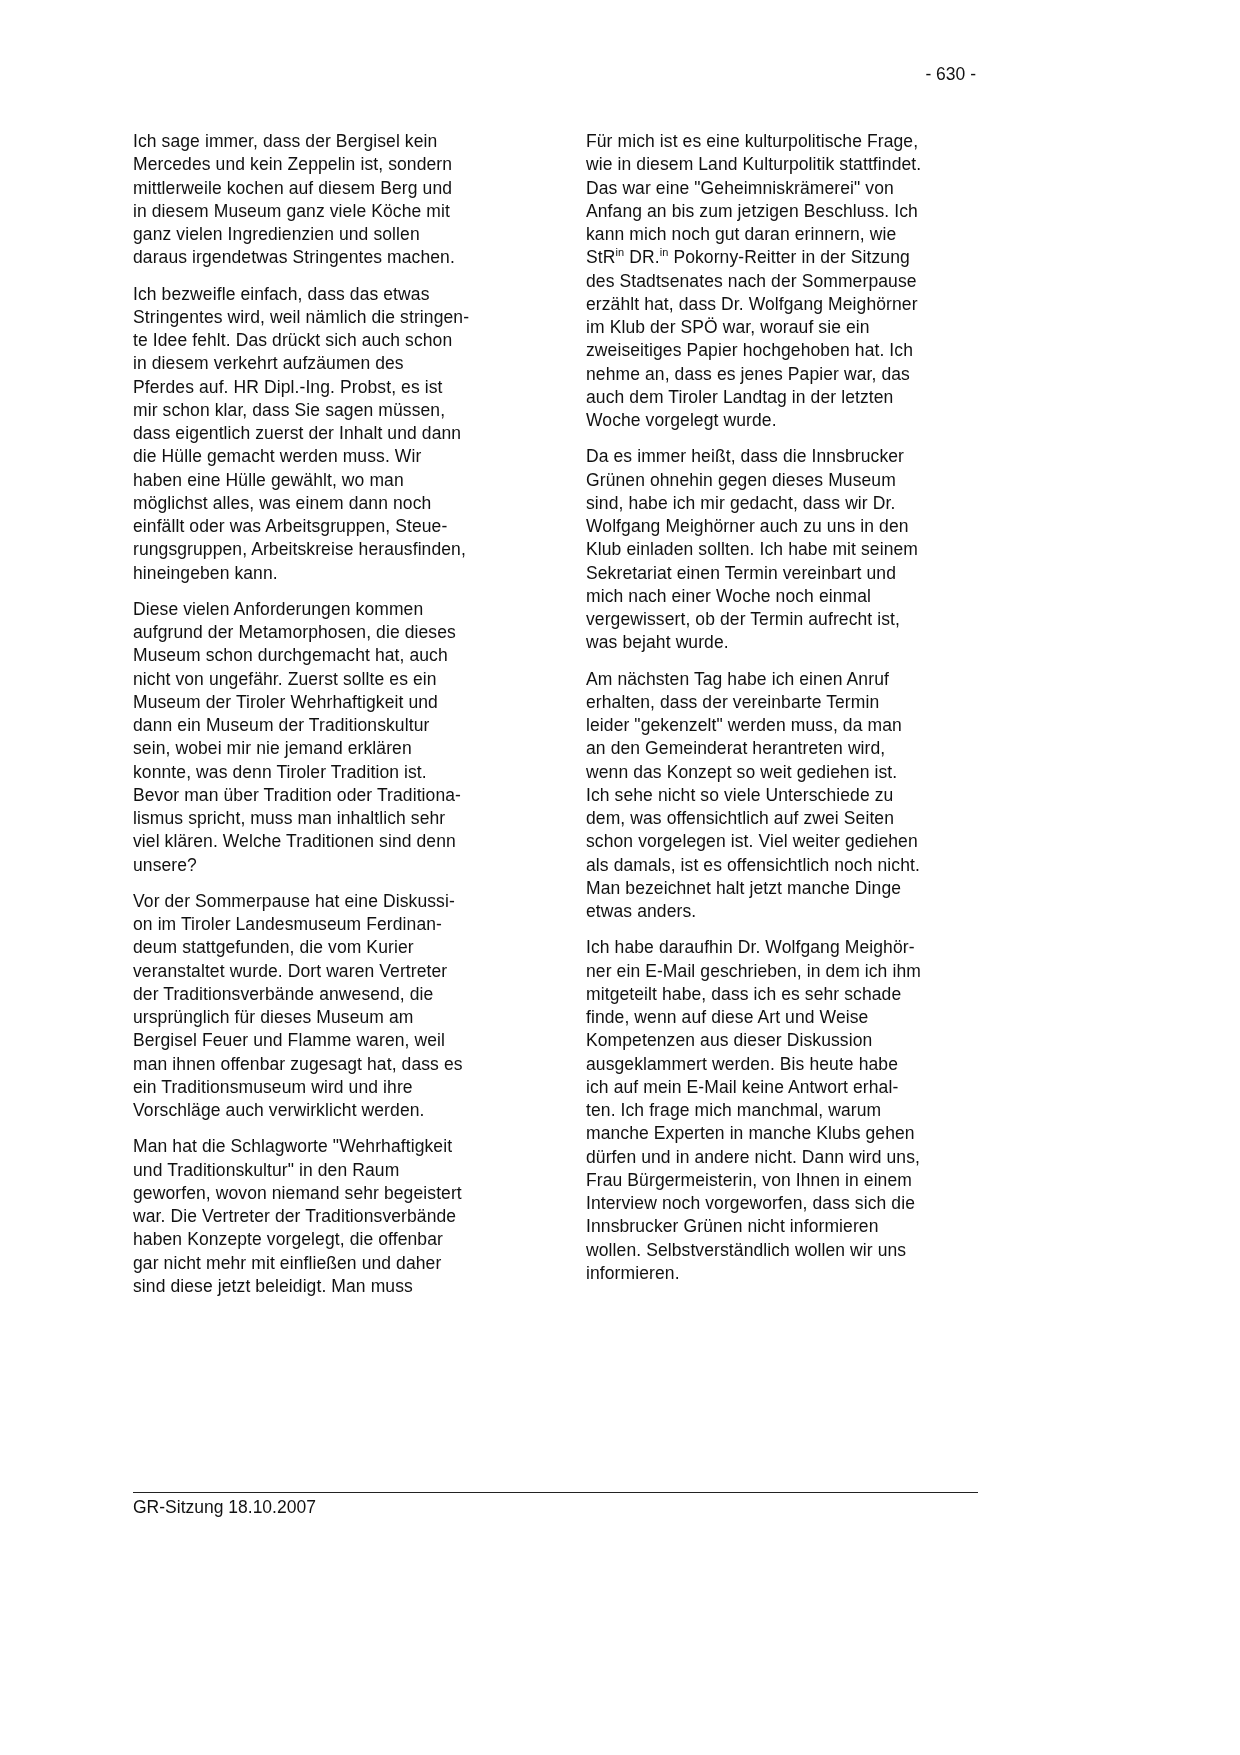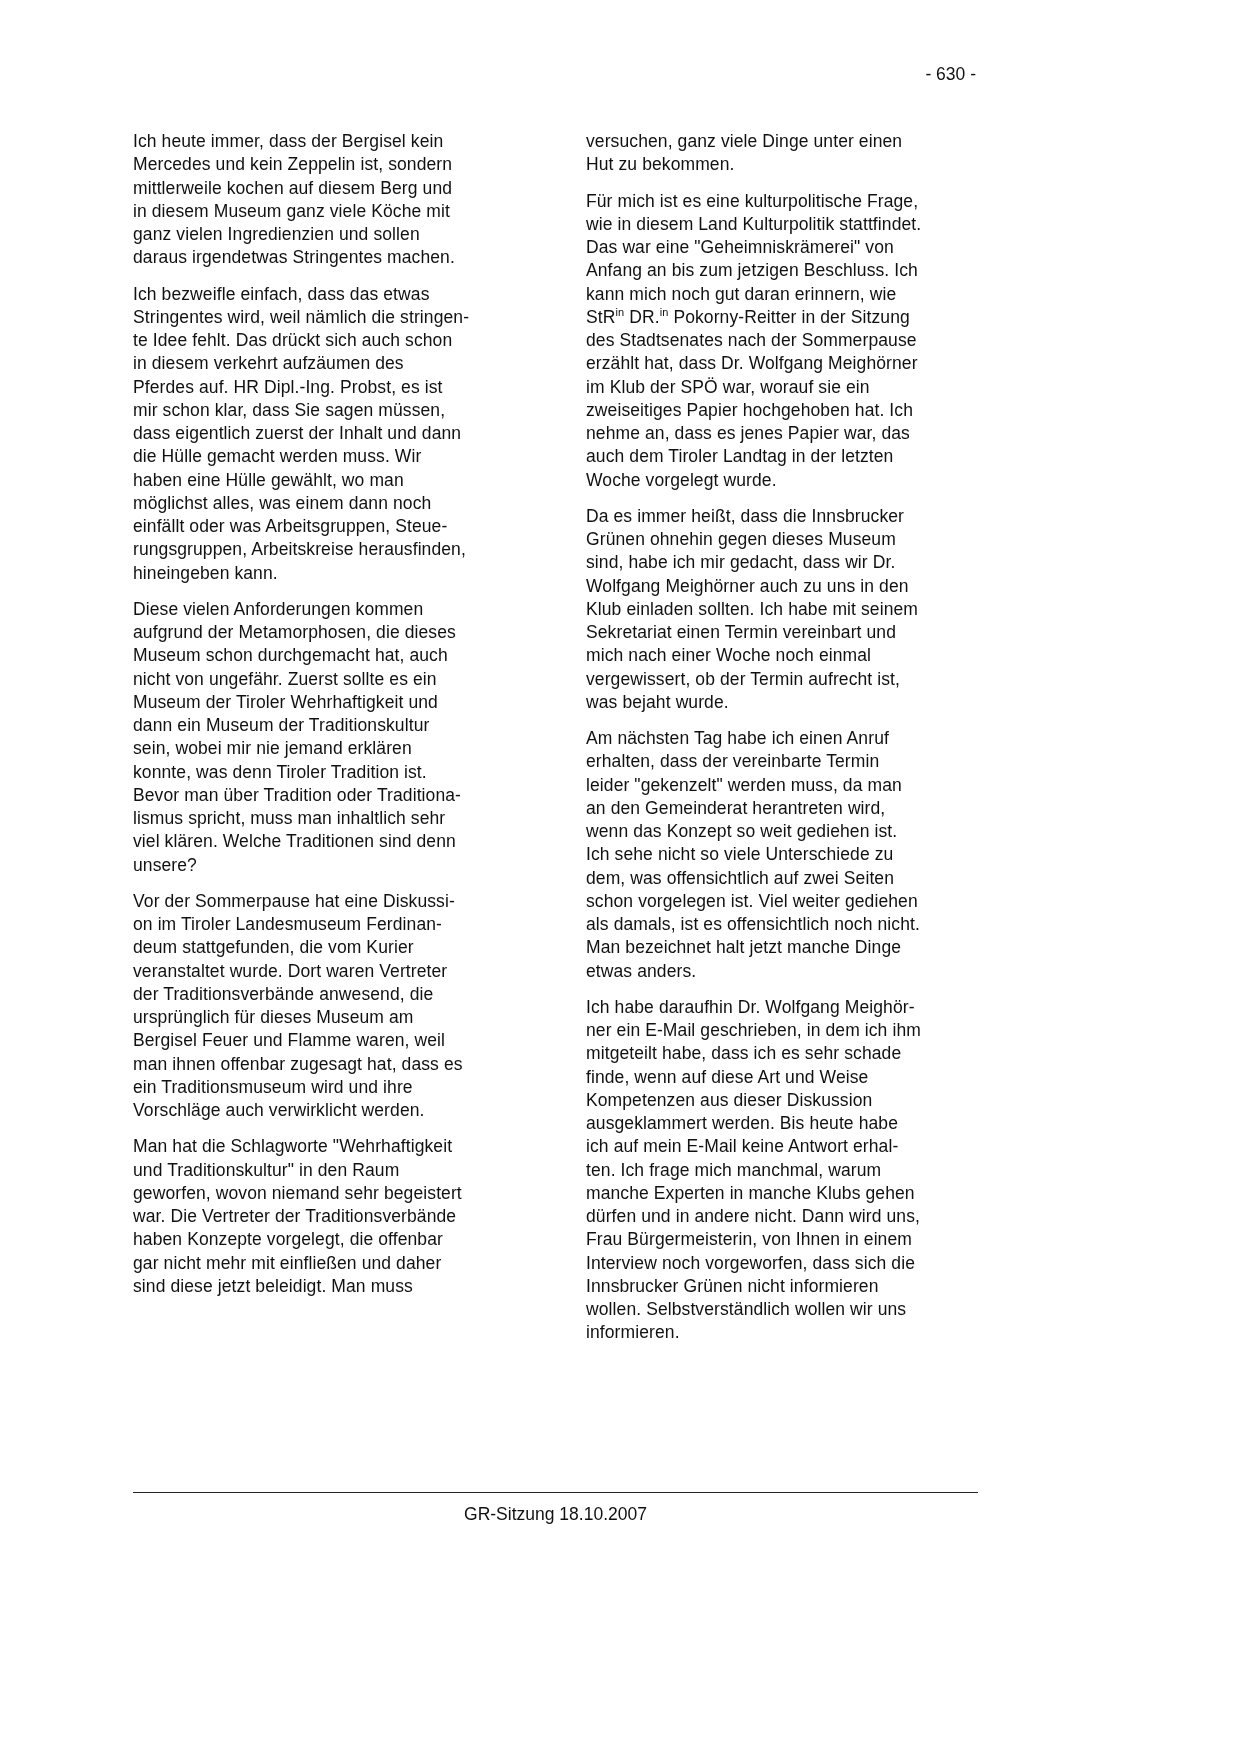--- a/index.html
+++ b/index.html
@@ -51,35 +51,34 @@
     line-height: 0;
     vertical-align: super;
     text-align: right;
   }
   .footer {
     position: absolute;
     left: 133px;
     top: 1492px;
     width: 845px;
     border-top: 1.5px solid #222222;
-    padding-top: 10px;
+    padding-top: 3px;
     font-size: 17.5px;
     line-height: 23px;
-    text-align: center;
   }
 </style>
 </head>
 <body>
 
 <div class="page">
   <div class="header">- 630 -</div>
 
   <div class="columns">
     <div class="col">
-        <p class="para">Ich heute immer, dass der Bergisel kein
+        <p class="para">Ich sage immer, dass der Bergisel kein
 Mercedes und kein Zeppelin ist, sondern
 mittlerweile kochen auf diesem Berg und
 in diesem Museum ganz viele Köche mit
 ganz vielen Ingredienzien und sollen
 daraus irgendetwas Stringentes machen.</p>
         <p class="para">Ich bezweifle einfach, dass das etwas
 Stringentes wird, weil nämlich die stringen-
 te Idee fehlt. Das drückt sich auch schon
 in diesem verkehrt aufzäumen des
 Pferdes auf. HR Dipl.-Ing. Probst, es ist
@@ -115,22 +114,20 @@
 Vorschläge auch verwirklicht werden.</p>
         <p class="para">Man hat die Schlagworte "Wehrhaftigkeit
 und Traditionskultur" in den Raum
 geworfen, wovon niemand sehr begeistert
 war. Die Vertreter der Traditionsverbände
 haben Konzepte vorgelegt, die offenbar
 gar nicht mehr mit einfließen und daher
 sind diese jetzt beleidigt. Man muss</p>
       </div>
     <div class="col">
-        <p class="para">versuchen, ganz viele Dinge unter einen
-Hut zu bekommen.</p>
         <p class="para">Für mich ist es eine kulturpolitische Frage,
 wie in diesem Land Kulturpolitik stattfindet.
 Das war eine "Geheimniskrämerei" von
 Anfang an bis zum jetzigen Beschluss. Ich
 kann mich noch gut daran erinnern, wie
 StR<sup>in</sup> DR.<sup>in</sup> Pokorny-Reitter in der Sitzung
 des Stadtsenates nach der Sommerpause
 erzählt hat, dass Dr. Wolfgang Meighörner
 im Klub der SPÖ war, worauf sie ein
 zweiseitiges Papier hochgehoben hat. Ich

